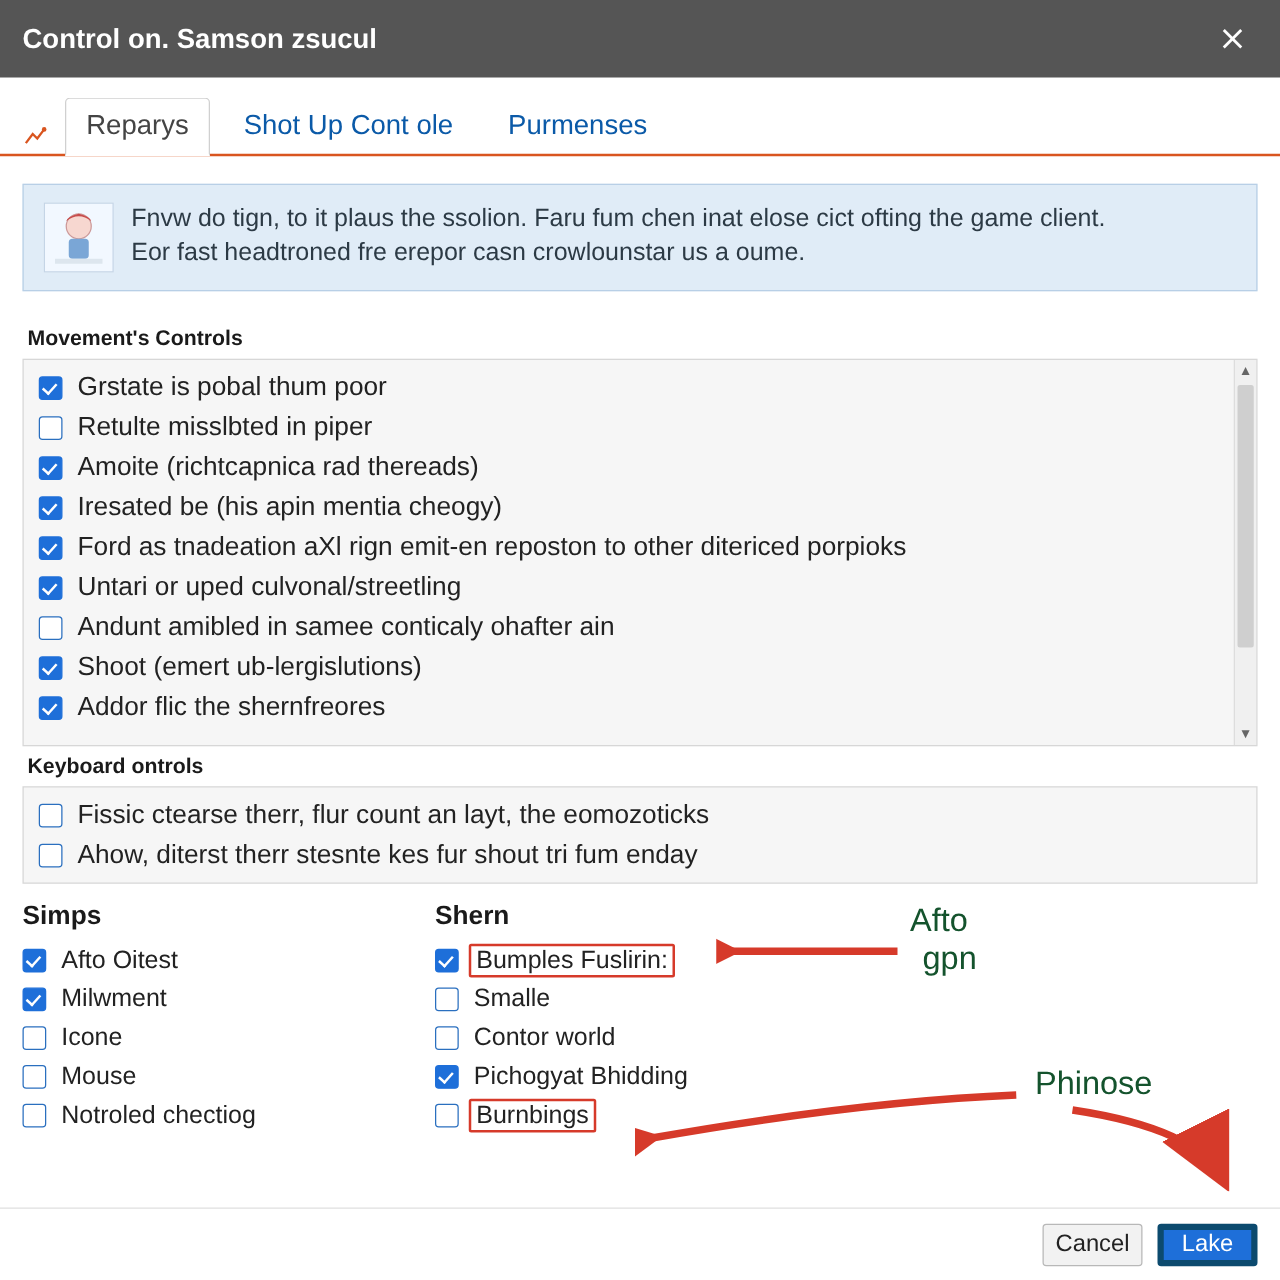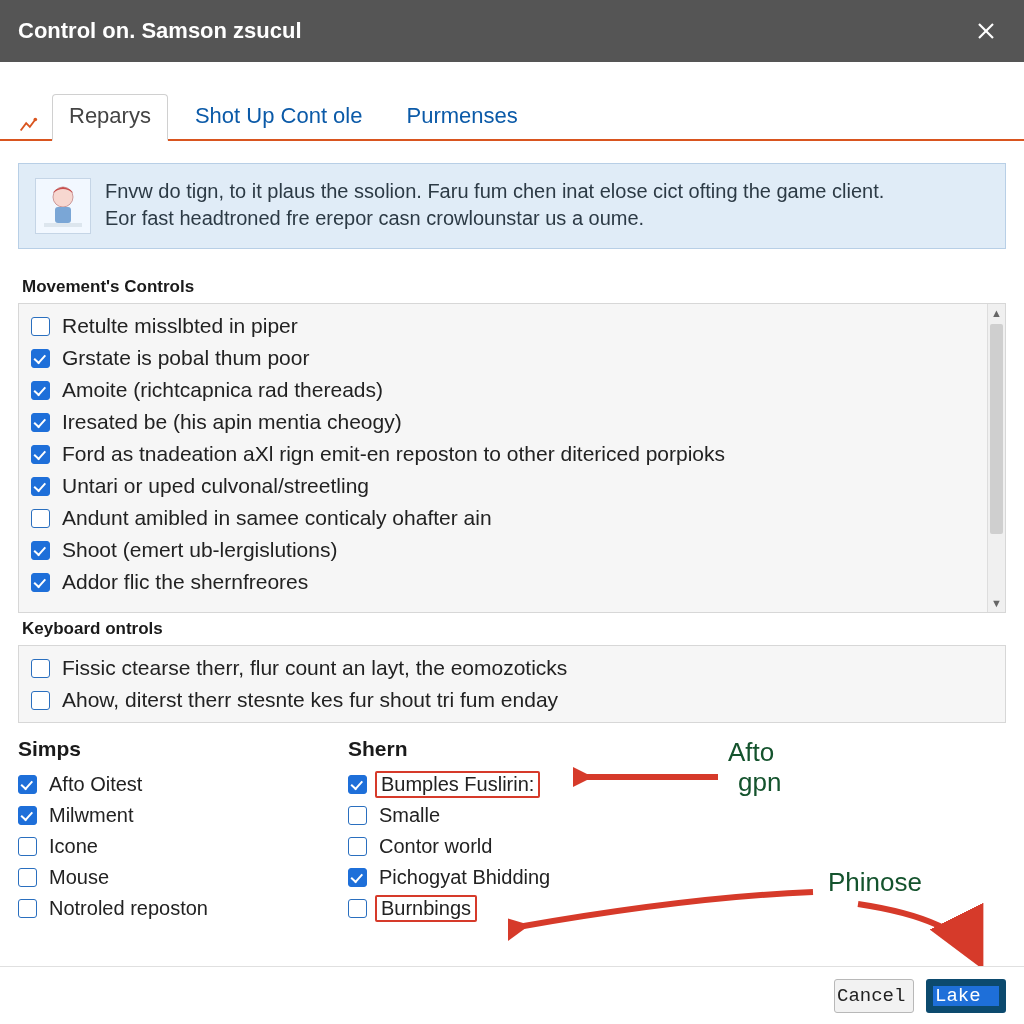--- a/index.html
+++ b/index.html
@@ -3,21 +3,21 @@
 <meta charset="utf-8">
 <style>
   * { box-sizing: border-box; margin: 0; padding: 0; }
   html, body { width: 1024px; height: 1024px; font-family: "Segoe UI", Arial, sans-serif; font-size: 19px; color: #1a1a1a; background: #fff; }
   .titlebar { height: 62px; background: #555; color: #fff; display: flex; align-items: center; padding: 0 18px; }
   .titlebar .title { font-weight: 700; font-size: 22px; }
   .titlebar .close { margin-left: auto; width: 40px; height: 40px; display:flex; align-items:center; justify-content:center; cursor:pointer; }
   .titlebar .close svg { stroke:#fff; stroke-width:2.2; }
 
   .tabs { display:flex; align-items:flex-end; padding: 14px 14px 0 14px; border-bottom: 2px solid #d9551f; gap: 10px; }
-  .tab { padding: 8px 16px 10px 16px; color:#0b5aa8; font-size:22px; cursor:pointer; border:1px solid transparent; border-bottom:none; border-radius:4px 4px 0 0;margin-top:16px; }
+  .tab { padding: 8px 16px 10px 16px; color:#0b5aa8; font-size:22px; cursor:pointer; border:1px solid transparent; border-bottom:none; border-radius:4px 4px 0 0; }
   .tab.active { color:#444; background:#fff; border-color:#d0d0d0; border-bottom:2px solid #fff; position:relative; top:2px; }
   .tab-icon { width:28px; height:28px; display:flex; align-items:center; justify-content:center; margin-top:6px; }
 
   .content { padding: 22px 18px 0 18px; }
   .notice { display:flex; gap:14px; border:1px solid #b8cfe6; background:#e0ecf7; padding:14px 16px; margin-bottom:28px; }
   .notice .avatar { width:56px; height:56px; flex:0 0 56px; border:1px solid #c5d5e6; background:#f2f8ff; display:flex; align-items:center; justify-content:center; }
   .notice .avatar svg { display:block; }
   .notice p { font-size:20px; line-height:1.35; color:#2c3a45; }
 
   .section-title { font-weight:700; font-size:17px; margin: 6px 0 6px 4px; }
@@ -42,23 +42,23 @@
   .col .cb-row { font-size:20px; }
 
   .hl { border:2px solid #d63a2a; border-radius:2px; padding:0 4px; margin:-2px -4px; }
 
   .callouts { position:absolute; inset:0; pointer-events:none; }
   .callout-label { position:absolute; color:#14532d; font-size:26px; font-weight:500; }
   .arrow { position:absolute; }
   .arrow svg { display:block; }
 
   .footer { position:absolute; left:0; right:0; bottom:0; height:58px; display:flex; align-items:center; justify-content:flex-end; gap:12px; padding:0 18px; border-top:1px solid #e0e0e0; background:#fff;}
-  .btn { min-width:80px; height:34px; display:flex; align-items:center; justify-content:flex-start; padding:0 2px; border-radius:3px; font-size:19px; cursor:pointer;font-family:Liberation Mono, monospace; }
+  .btn { min-width:80px; height:34px; display:flex; align-items:center; justify-content:center; padding:0 2px; border-radius:3px; font-size:19px; cursor:pointer; }
   .btn.secondary { background:#f2f2f2; border:1px solid #b8b8b8; color:#222; }
-  .btn.primary { background:#1e6fd9; border:7px solid #0c4a6e; color:#fff; }
+  .btn.primary { background:#1e6fd9; border:5px solid #0c4a6e; color:#fff; }
 
   .lower-wrap { position:relative; }
 </style>
 </head>
 <body>
 
 <div class="titlebar">
   <span class="title">Control on. Samson zsucul</span>
   <div class="close">
     <svg width="20" height="20" viewBox="0 0 20 20">
@@ -94,26 +94,26 @@
     <div>
       <p>Fnvw do tign, to it plaus the ssolion. Faru fum chen inat elose cict ofting the game client.</p>
       <p>Eor fast headtroned fre erepor casn crowlounstar us a oume.</p>
     </div>
   </div>
 
   <div class="section-title">Movement's Controls</div>
   <div class="list-pane scrollable">
     <div class="list-inner">
       <div class="cb-row">
+          <span class="cb checked"></span>
+          <span>Grstate is pobal thum poor</span>
+        </div>
+      <div class="cb-row">
           <span class="cb"></span>
           <span>Retulte misslbted in piper</span>
-        </div>
-      <div class="cb-row">
-          <span class="cb checked"></span>
-          <span>Grstate is pobal thum poor</span>
         </div>
       <div class="cb-row">
           <span class="cb checked"></span>
           <span>Amoite (richtcapnica rad thereads)</span>
         </div>
       <div class="cb-row">
           <span class="cb checked"></span>
           <span>Iresated be (his apin mentia cheogy)</span>
         </div>
       <div class="cb-row">
@@ -173,21 +173,21 @@
         <div class="cb-row">
             <span class="cb"></span>
             <span>Icone</span>
           </div>
         <div class="cb-row">
             <span class="cb"></span>
             <span>Mouse</span>
           </div>
         <div class="cb-row">
             <span class="cb"></span>
-            <span>Notroled reposton</span>
+            <span>Notroled chectiog</span>
           </div>
       </div>
       <div class="col right">
         <div class="col-title">Shern</div>
         <div class="cb-row">
             <span class="cb checked"></span>
             <span class="hl">Bumples Fuslirin:</span>
           </div>
         <div class="cb-row">
             <span class="cb"></span>

